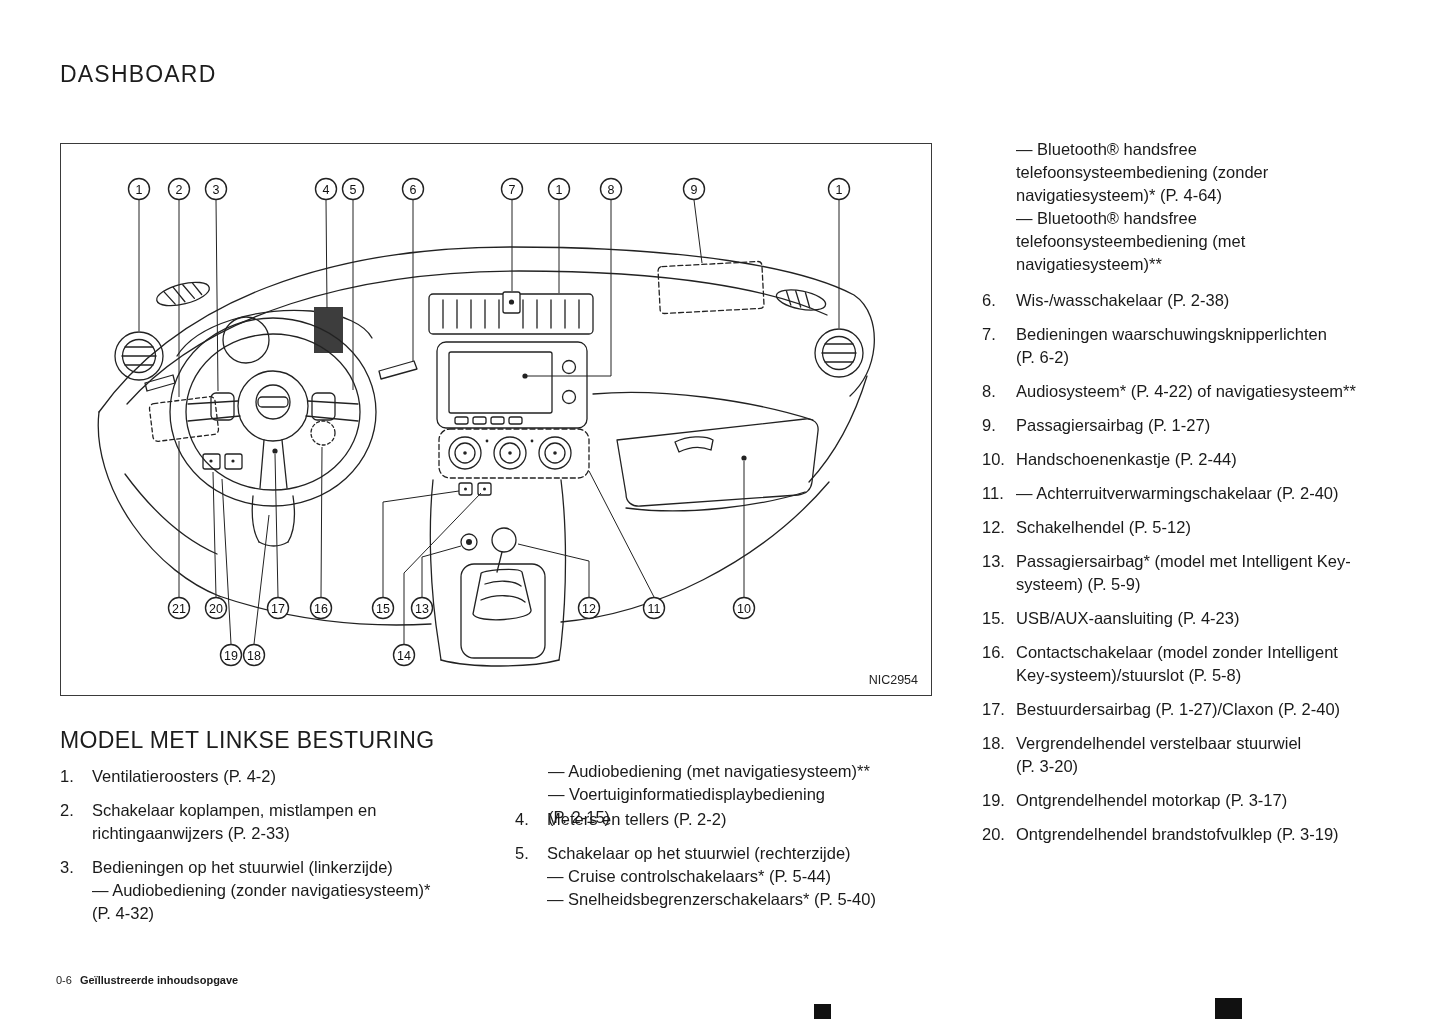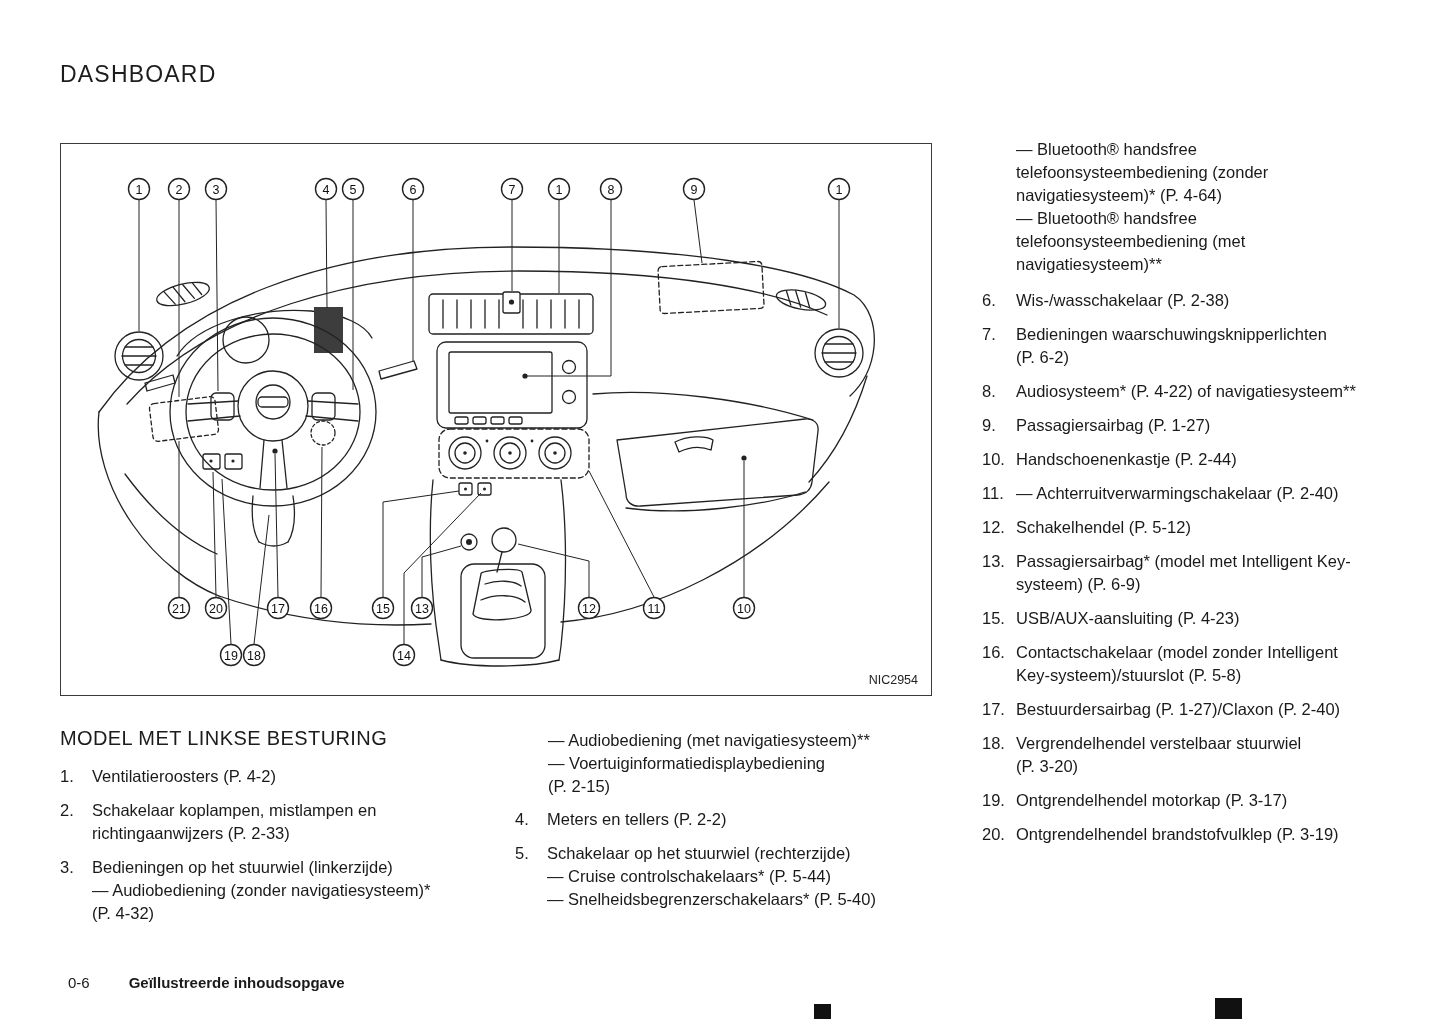--- a/index.html
+++ b/index.html
@@ -23,34 +23,34 @@
     width: 870px; height: 551px;
     border: 1px solid #3a3a3a;
     background: #fff;
   }
   .figure-box svg { display: block; width: 100%; height: 100%; }
   .co-num { font: 12.5px "Liberation Sans", sans-serif; fill: #111; }
   .fig-code { font: 12.5px "Liberation Sans", sans-serif; fill: #222; }
 
   .section-heading {
     position: absolute; left: 60px; top: 727px;
-    font-size: 20px; letter-spacing: 0.4px; color: #1c1c1c;
+    font-size: 23px; letter-spacing: 0.4px; color: #1c1c1c;
   }
   .textcol { position: absolute; font-size: 16.5px; line-height: 23px; }
   .li { display: flex; margin-bottom: 11px; }
   .num { flex: 0 0 34px; }
   .num.narrow { flex: 0 0 32px; }
   .txt { flex: 1; }
   .ln { display: block; white-space: nowrap; }
   .contblock { margin-bottom: 13px; }
 
   .footer {
-    position: absolute; left: 68px; top: 974px;
-    display: flex; align-items: baseline; gap: 39px;
-    font-size: 15px;
+    position: absolute; left: 56px; top: 974px;
+    display: flex; align-items: baseline; gap: 8px;
+    font-size: 11px;
   }
   .footer .ftext { font-weight: bold; }
   .printmark { position: absolute; background: #111; }
   .printmark.small { left: 814px; top: 1004px; width: 17px; height: 15px; }
   .printmark.large { left: 1215px; top: 998px; width: 27px; height: 21px; }
 </style>
 </head>
 <body>
 
 <div class="page">
@@ -295,21 +295,21 @@
     <div class="li">
       <span class="num narrow">3.</span>
       <span class="txt">
         <span class="ln">Bedieningen op het stuurwiel (linkerzijde)</span>
         <span class="ln">— Audiobediening (zonder navigatiesysteem)*</span>
         <span class="ln">(P. 4-32)</span>
       </span>
     </div>
   </div>
 
-  <div class="textcol" style="left:548px; top:729px; width:400px;">
+  <div class="textcol" style="left:548px; top:760px; width:400px;">
     <div class="contblock">
       <span class="ln">— Audiobediening (met navigatiesysteem)**</span>
       <span class="ln">— Voertuiginformatiedisplaybediening</span>
       <span class="ln">(P. 2-15)</span>
     </div>
   </div>
 
   <div class="textcol" style="left:515px; top:808px; width:430px;">
     <div class="li">
       <span class="num narrow">4.</span>
@@ -376,21 +376,21 @@
     <div class="li">
       <span class="num">12.</span>
       <span class="txt">
         <span class="ln">Schakelhendel (P. 5-12)</span>
       </span>
     </div>
     <div class="li">
       <span class="num">13.</span>
       <span class="txt">
         <span class="ln">Passagiersairbag* (model met Intelligent Key-</span>
-        <span class="ln">systeem) (P. 6-9)</span>
+        <span class="ln">systeem) (P. 5-9)</span>
       </span>
     </div>
     <div class="li">
       <span class="num">15.</span>
       <span class="txt">
         <span class="ln">USB/AUX-aansluiting (P. 4-23)</span>
       </span>
     </div>
     <div class="li">
       <span class="num">16.</span>

